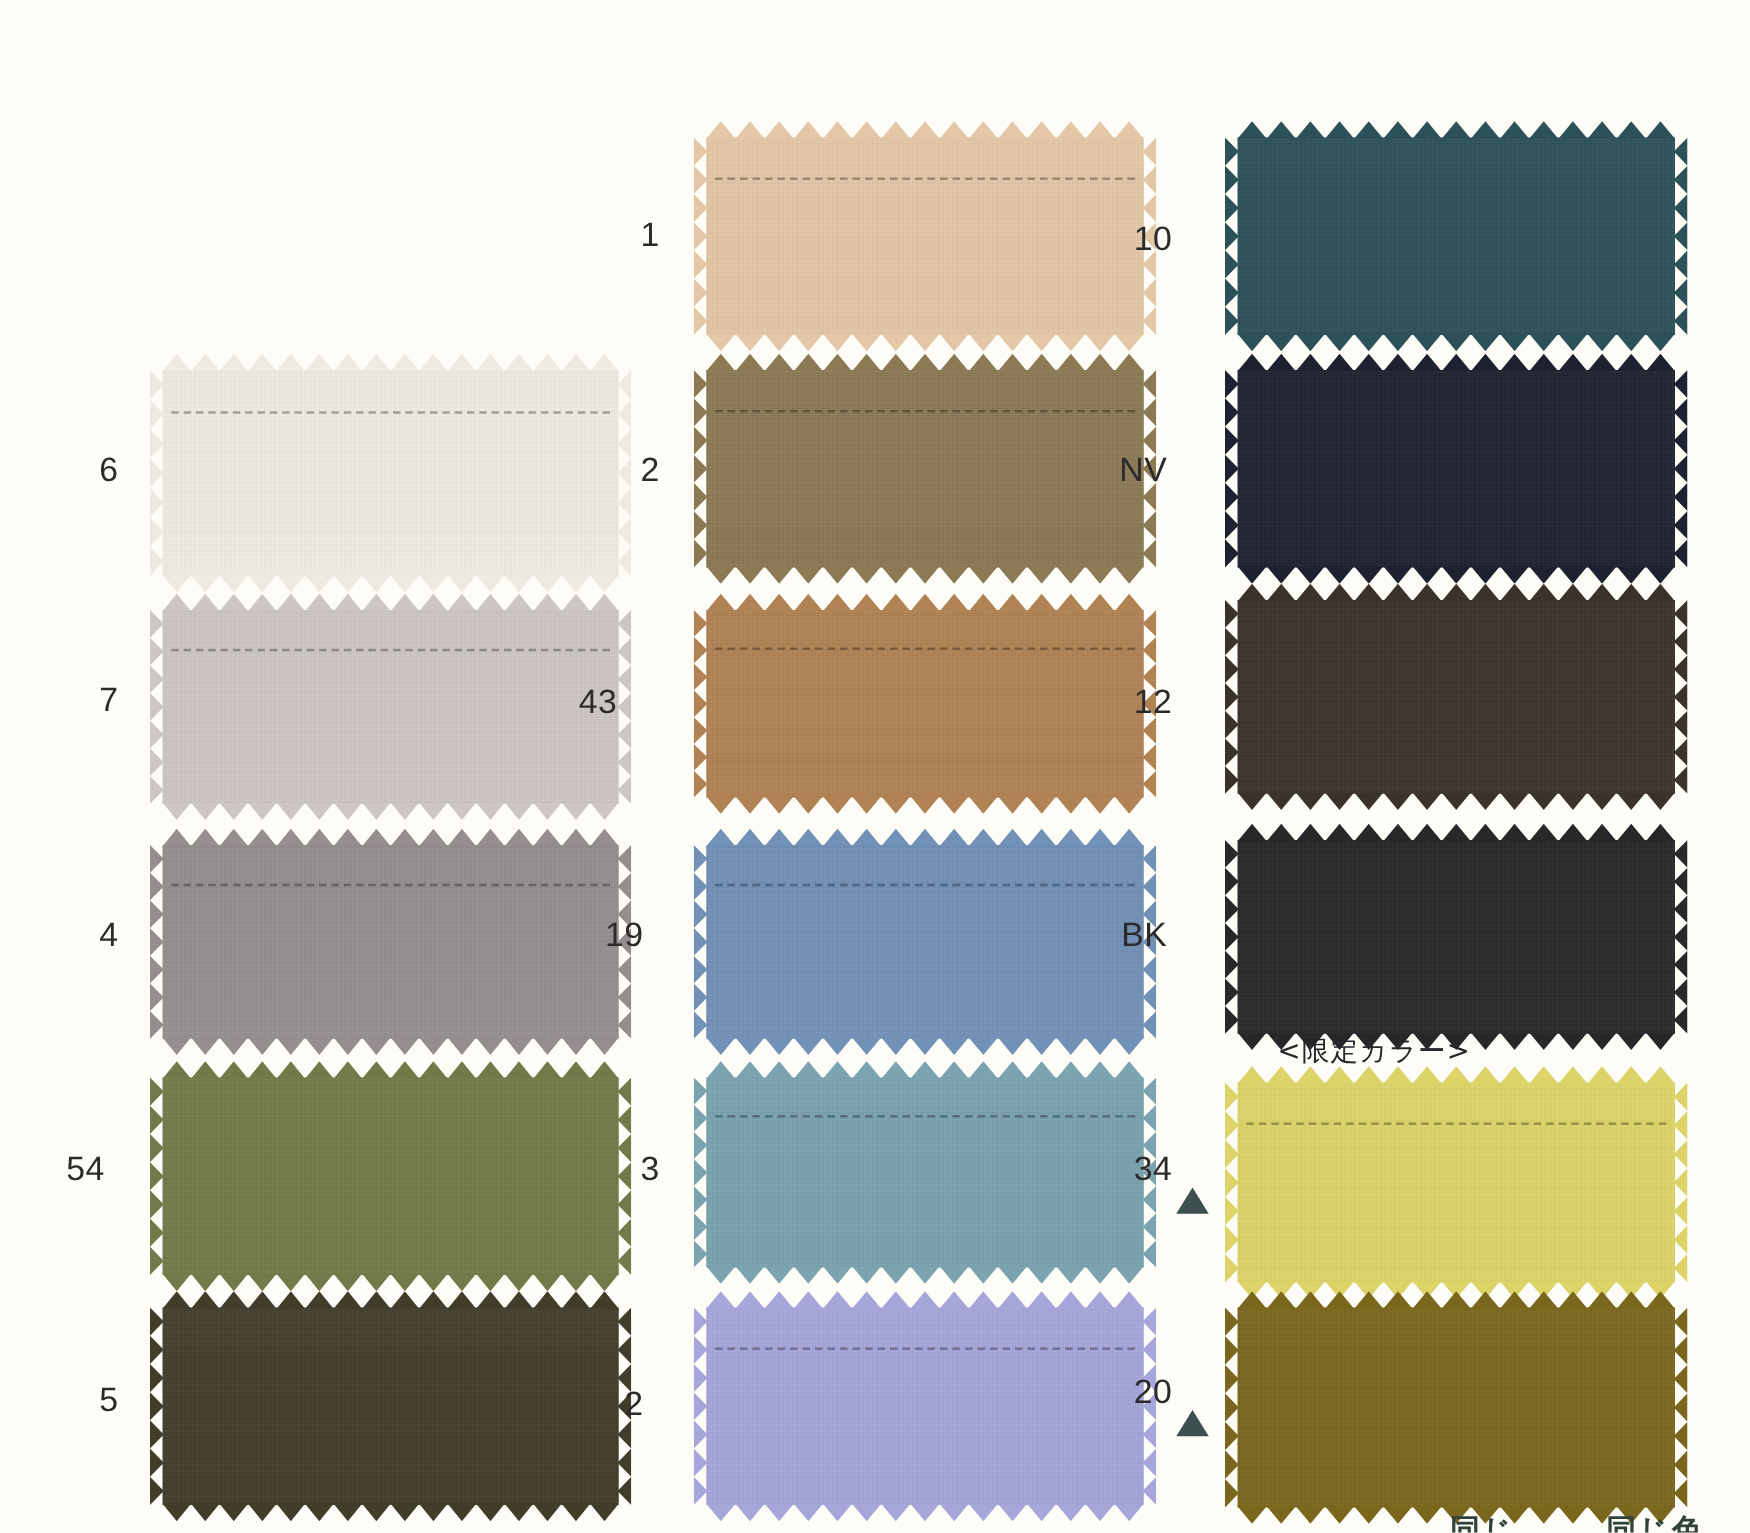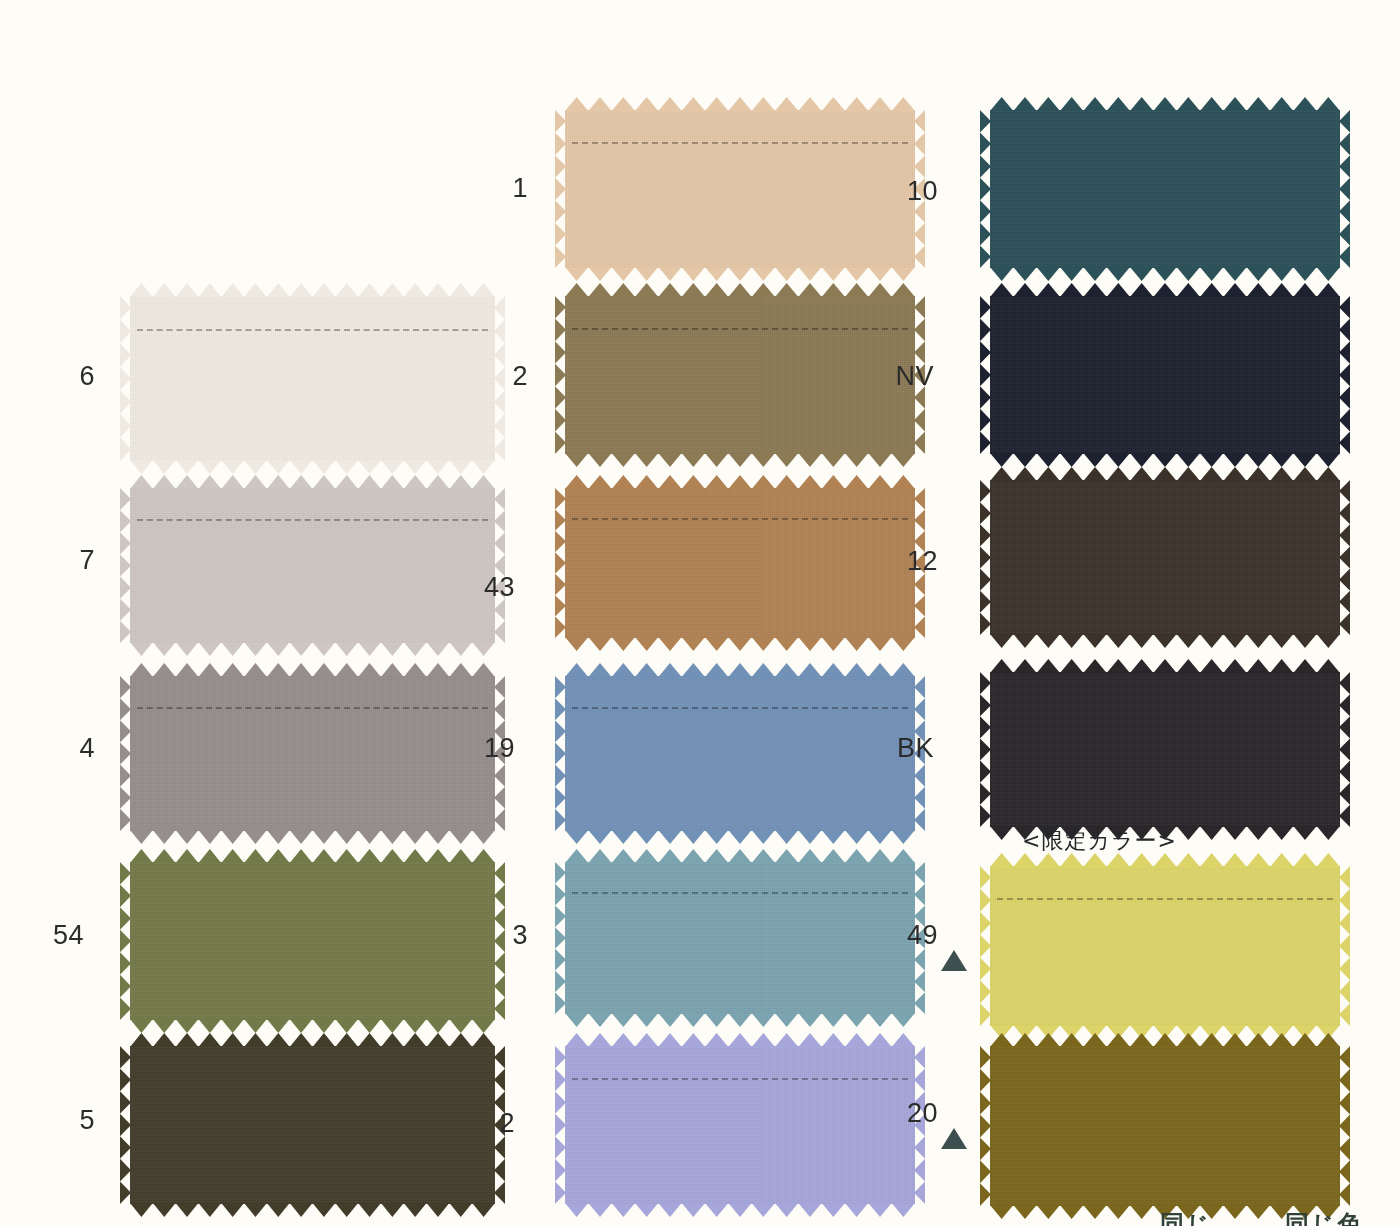--- a/index.html
+++ b/index.html
@@ -236,21 +236,21 @@
           <svg viewBox="0 0 14 158" preserveAspectRatio="none" class="zig-left" style="transform: scaleX(-1);">
             <polygon points="14,0 0,11.285714285714286 14,22.571428571428573 0,33.85714285714286 14,45.142857142857146 0,56.42857142857143 14,67.71428571428572 0,79 14,90.28571428571429 0,101.57142857142858 14,112.85714285714286 0,124.14285714285715 14,135.42857142857144 0,146.71428571428572 14,158" fill="#8c7a55"></polygon>
           </svg>
           <svg viewBox="0 0 14 158" preserveAspectRatio="none" class="zig-right">
             <polygon points="14,0 0,11.285714285714286 14,22.571428571428573 0,33.85714285714286 14,45.142857142857146 0,56.42857142857143 14,67.71428571428572 0,79 14,90.28571428571429 0,101.57142857142858 14,112.85714285714286 0,124.14285714285715 14,135.42857142857144 0,146.71428571428572 14,158" fill="#8c7a55"></polygon>
           </svg>
           <div class="stitch" style="top: 32px;"></div>
         </div>
       </div>
       <div class="cell" style="left: 0px; top: 0px; width: 100%; height: 100%;">
-        <div class="cell-label" style="left: 455px; top: 548px; width: 60px; margin-top: 26px;">43</div>
+        <div class="cell-label" style="left: 434px; top: 548px; width: 60px;">43</div>
         <div class="chip" style="left: 565px; top: 488px; width: 350px; height: 150px;">
           <div class="chip-body" style="background: rgb(176, 130, 84); mask: none;"></div>
           <svg viewBox="0 0 350 14" preserveAspectRatio="none" class="zig zig-top">
             <polygon points="0,14 11.666666666666666,0 23.333333333333332,14 35,0 46.666666666666664,14 58.33333333333333,0 70,14 81.66666666666666,0 93.33333333333333,14 105,0 116.66666666666666,14 128.33333333333331,0 140,14 151.66666666666666,0 163.33333333333331,14 175,0 186.66666666666666,14 198.33333333333331,0 210,14 221.66666666666666,0 233.33333333333331,14 245,0 256.66666666666663,14 268.3333333333333,0 280,14 291.66666666666663,0 303.3333333333333,14 315,0 326.66666666666663,14 338.3333333333333,0 350,14" fill="#b08254"></polygon>
           </svg>
           <svg viewBox="0 0 350 14" preserveAspectRatio="none" class="zig zig-bot" style="transform: scaleY(-1);">
             <polygon points="0,14 11.666666666666666,0 23.333333333333332,14 35,0 46.666666666666664,14 58.33333333333333,0 70,14 81.66666666666666,0 93.33333333333333,14 105,0 116.66666666666666,14 128.33333333333331,0 140,14 151.66666666666666,0 163.33333333333331,14 175,0 186.66666666666666,14 198.33333333333331,0 210,14 221.66666666666666,0 233.33333333333331,14 245,0 256.66666666666663,14 268.3333333333333,0 280,14 291.66666666666663,0 303.3333333333333,14 315,0 326.66666666666663,14 338.3333333333333,0 350,14" fill="#b08254"></polygon>
           </svg>
           <svg viewBox="0 0 14 150" preserveAspectRatio="none" class="zig-left" style="transform: scaleX(-1);">
             <polygon points="14,0 0,10.714285714285714 14,21.428571428571427 0,32.14285714285714 14,42.857142857142854 0,53.57142857142857 14,64.28571428571428 0,75 14,85.71428571428571 0,96.42857142857142 14,107.14285714285714 0,117.85714285714285 14,128.57142857142856 0,139.28571428571428 14,150" fill="#b08254"></polygon>
@@ -384,21 +384,21 @@
           </svg>
           <svg viewBox="0 0 14 155" preserveAspectRatio="none" class="zig-left" style="transform: scaleX(-1);">
             <polygon points="14,0 0,11.071428571428571 14,22.142857142857142 0,33.214285714285715 14,44.285714285714285 0,55.357142857142854 14,66.42857142857143 0,77.5 14,88.57142857142857 0,99.64285714285714 14,110.71428571428571 0,121.78571428571428 14,132.85714285714286 0,143.92857142857142 14,155" fill="#29272a"></polygon>
           </svg>
           <svg viewBox="0 0 14 155" preserveAspectRatio="none" class="zig-right">
             <polygon points="14,0 0,11.071428571428571 14,22.142857142857142 0,33.214285714285715 14,44.285714285714285 0,55.357142857142854 14,66.42857142857143 0,77.5 14,88.57142857142857 0,99.64285714285714 14,110.71428571428571 0,121.78571428571428 14,132.85714285714286 0,143.92857142857142 14,155" fill="#29272a"></polygon>
           </svg>
         </div>
       </div>
       <div class="cell" style="left: 0px; top: 0px; width: 100%; height: 100%;">
-        <div class="cell-label" style="left: 878px; top: 922px; width: 60px;">49</div>
+        <div class="cell-label" style="left: 878px; top: 922px; width: 60px;">34</div>
         <div class="marker-triangle" style="left: 941px; top: 950px;"></div>
         <div class="chip" style="left: 990px; top: 866px; width: 350px; height: 160px;">
           <div class="chip-body" style="background: rgb(220, 212, 104); mask: none;"></div>
           <svg viewBox="0 0 350 14" preserveAspectRatio="none" class="zig zig-top">
             <polygon points="0,14 11.666666666666666,0 23.333333333333332,14 35,0 46.666666666666664,14 58.33333333333333,0 70,14 81.66666666666666,0 93.33333333333333,14 105,0 116.66666666666666,14 128.33333333333331,0 140,14 151.66666666666666,0 163.33333333333331,14 175,0 186.66666666666666,14 198.33333333333331,0 210,14 221.66666666666666,0 233.33333333333331,14 245,0 256.66666666666663,14 268.3333333333333,0 280,14 291.66666666666663,0 303.3333333333333,14 315,0 326.66666666666663,14 338.3333333333333,0 350,14" fill="#dcd468"></polygon>
           </svg>
           <svg viewBox="0 0 350 14" preserveAspectRatio="none" class="zig zig-bot" style="transform: scaleY(-1);">
             <polygon points="0,14 11.666666666666666,0 23.333333333333332,14 35,0 46.666666666666664,14 58.33333333333333,0 70,14 81.66666666666666,0 93.33333333333333,14 105,0 116.66666666666666,14 128.33333333333331,0 140,14 151.66666666666666,0 163.33333333333331,14 175,0 186.66666666666666,14 198.33333333333331,0 210,14 221.66666666666666,0 233.33333333333331,14 245,0 256.66666666666663,14 268.3333333333333,0 280,14 291.66666666666663,0 303.3333333333333,14 315,0 326.66666666666663,14 338.3333333333333,0 350,14" fill="#dcd468"></polygon>
           </svg>
           <svg viewBox="0 0 14 160" preserveAspectRatio="none" class="zig-left" style="transform: scaleX(-1);">

